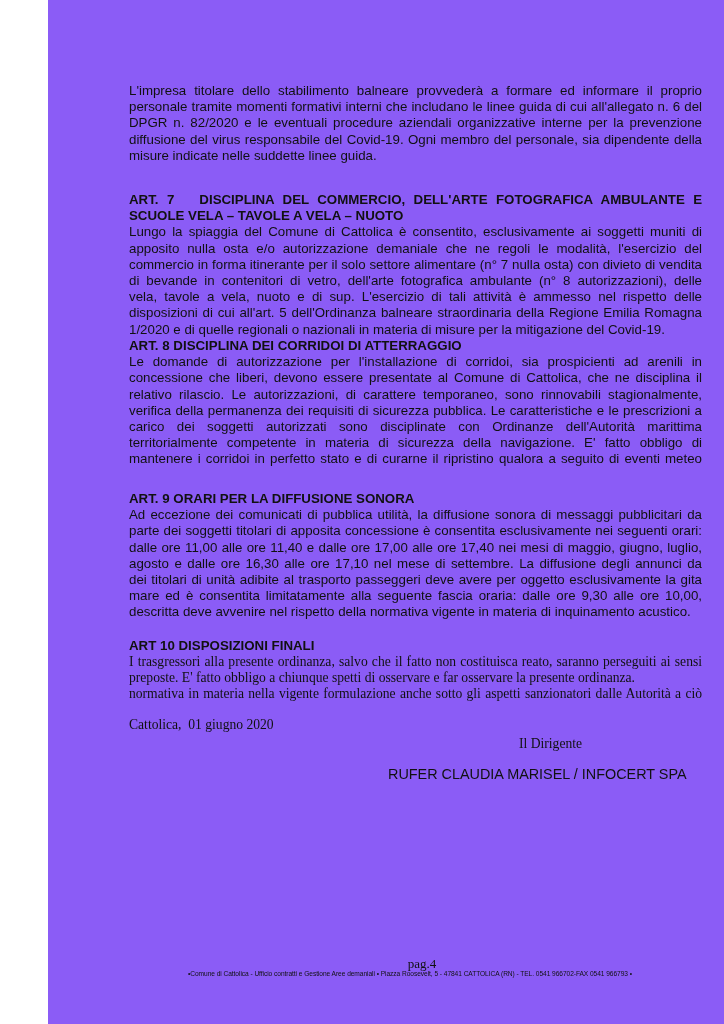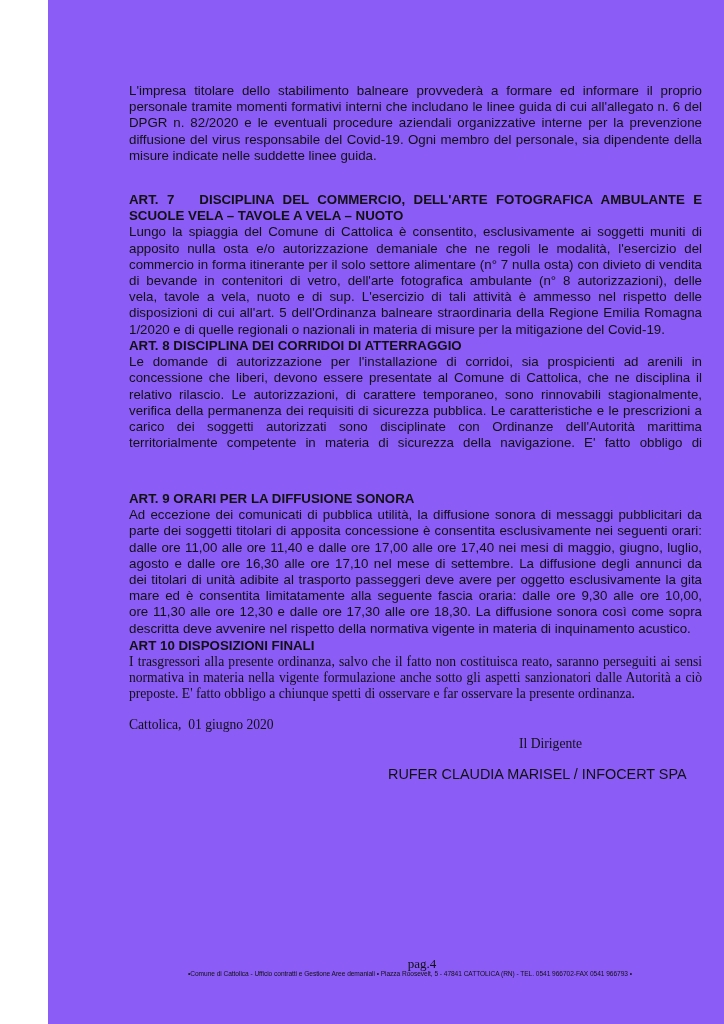--- a/index.html
+++ b/index.html
@@ -43,41 +43,41 @@
   </div>
 
   <div class="block" style="top:338px;">
     <span class="line last h">ART. 8 DISCIPLINA DEI CORRIDOI DI ATTERRAGGIO</span>
     <span class="line just">Le domande di autorizzazione per l'installazione di corridoi, sia prospicienti ad arenili in</span>
     <span class="line just">concessione che liberi, devono essere presentate al Comune di Cattolica, che ne disciplina il</span>
     <span class="line just">relativo rilascio. Le autorizzazioni, di carattere temporaneo, sono rinnovabili stagionalmente, previa</span>
     <span class="line just">verifica della permanenza dei requisiti di  sicurezza pubblica. Le caratteristiche e le prescrizioni a</span>
     <span class="line just">carico dei soggetti autorizzati sono disciplinate con Ordinanze dell'Autorità marittima</span>
     <span class="line just">territorialmente competente in materia di sicurezza della navigazione. E' fatto obbligo di</span>
+    <span class="line just">mantenere i corridoi in perfetto stato e di curarne il ripristino qualora a seguito di eventi meteo</span>
   </div>
 
   <div class="block" style="top:491px;">
     <span class="line last h">ART. 9 ORARI PER LA DIFFUSIONE SONORA</span>
     <span class="line just">Ad eccezione dei comunicati di pubblica utilità, la diffusione sonora di messaggi pubblicitari da</span>
     <span class="line just">parte dei soggetti titolari di apposita concessione è consentita esclusivamente nei seguenti orari:</span>
     <span class="line just">dalle ore 11,00 alle ore 11,40 e dalle ore 17,00 alle ore 17,40 nei mesi di maggio, giugno, luglio,</span>
     <span class="line just">agosto e dalle ore 16,30 alle ore 17,10 nel mese di settembre. La diffusione degli annunci da parte</span>
     <span class="line just">dei titolari di unità adibite al trasporto passeggeri deve avere per oggetto esclusivamente la gita in</span>
     <span class="line just">mare ed è consentita limitatamente alla seguente fascia oraria: dalle ore 9,30 alle ore 10,00, dalle</span>
-    <span class="line just">ore 11,30 alle ore 12,30 e dalle ore 17,30 alle ore 18,30. La diffusione sonora così come sopra</span>
     <span class="line last">descritta deve avvenire nel rispetto della normativa vigente in materia di inquinamento acustico.</span>
   </div>
 
   <div class="block" style="top:638px;">
     <span class="line last h">ART 10 DISPOSIZIONI FINALI</span>
   </div>
   <div class="block serif" style="top:654px;">
     <span class="line just">I trasgressori alla presente ordinanza, salvo che il fatto non costituisca reato, saranno perseguiti ai sensi della</span>
+    <span class="line last">preposte. E' fatto obbligo a chiunque spetti di osservare e far osservare la presente ordinanza.</span>
     <span class="line just">normativa in materia nella vigente formulazione anche sotto gli aspetti sanzionatori dalle Autorità a ciò</span>
-    <span class="line last">preposte. E' fatto obbligo a chiunque spetti di osservare e far osservare la presente ordinanza.</span>
   </div>
 
   <span class="serifline" style="left:81px; top:717px; white-space:pre;">Cattolica,  01 giugno 2020</span>
   <span class="serifline" style="left:471px; top:736px;">Il Dirigente</span>
   <span class="sign-name">RUFER CLAUDIA MARISEL / INFOCERT SPA</span>
 
   <div class="footer-page">pag.4</div>
   <div class="footer-addr">•Comune di Cattolica -  Ufficio contratti e Gestione Aree demaniali • Piazza Roosevelt, 5 - 47841 CATTOLICA (RN) - TEL. 0541 966702-FAX 0541 966793 •</div>
 </div>
 

